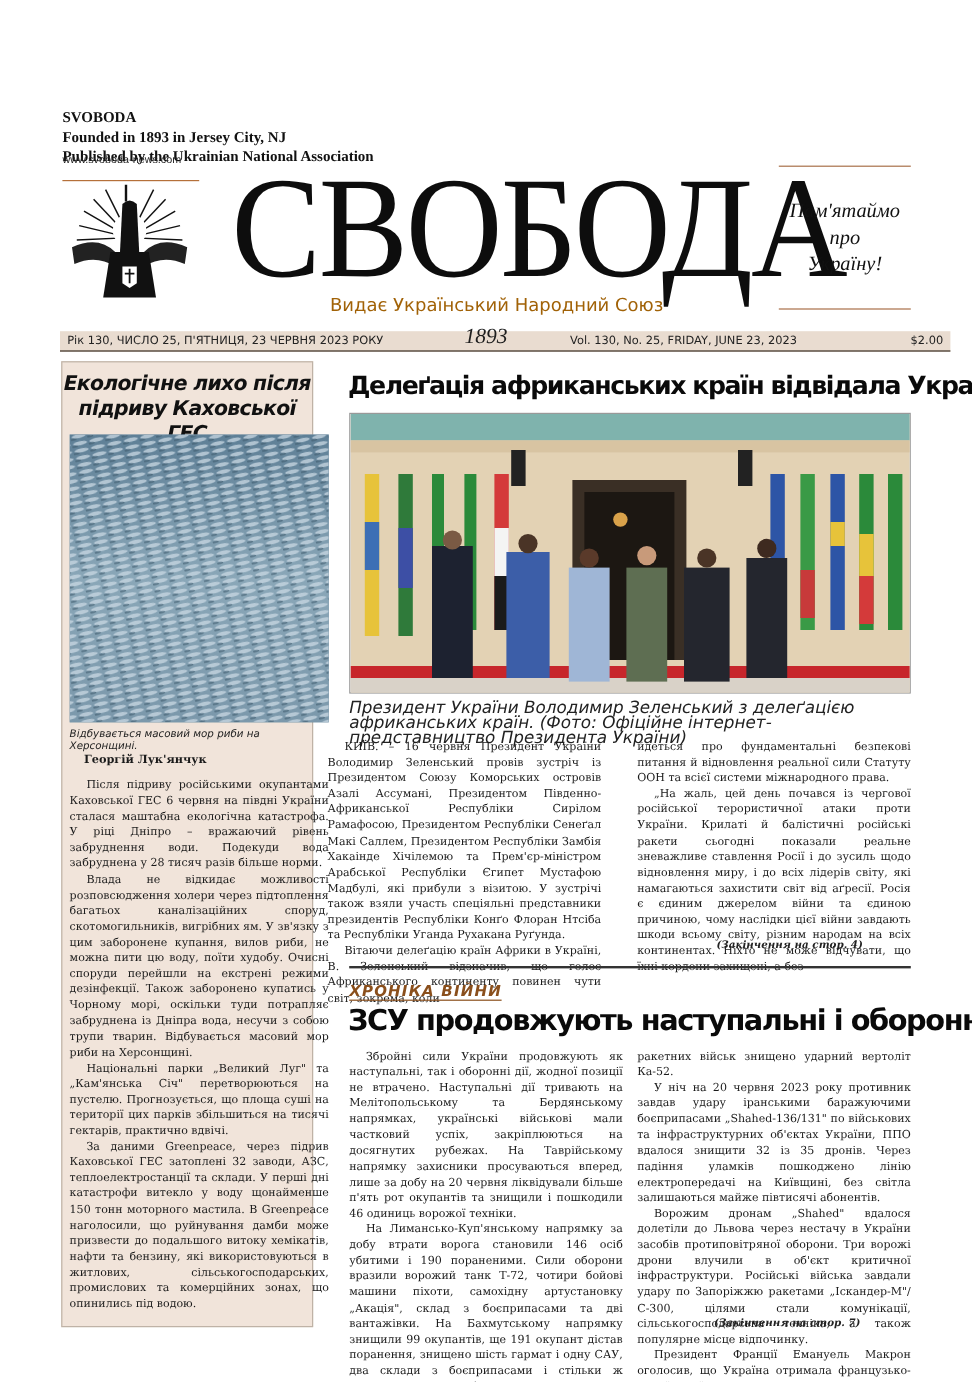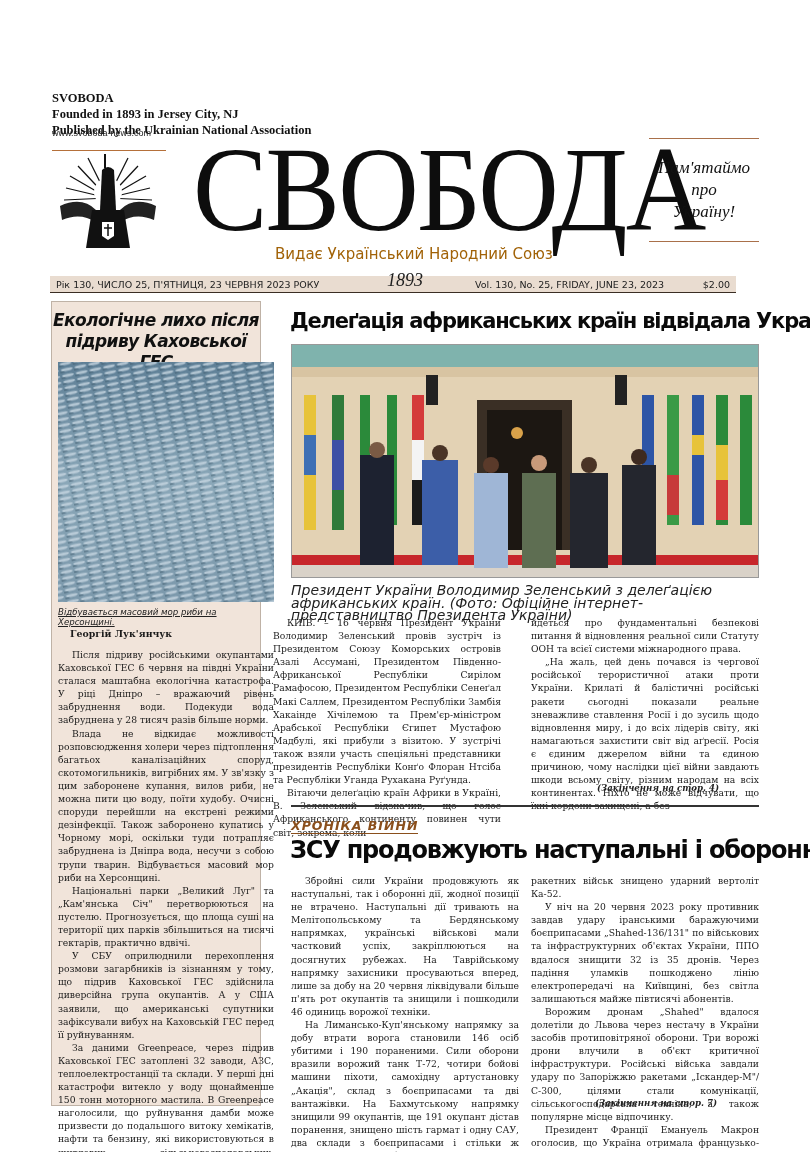--- a/index.html
+++ b/index.html
@@ -6,33 +6,33 @@
   html, body { width: 810px; height: 1152px; background: #ffffff; overflow: hidden; }
   body { position: relative; font-family: "DejaVu Serif", serif; color: #1a1a1a; }
 
   .masthead-info { position: absolute; left: 52px; top: 66px; font-family: "Liberation Serif", serif; font-weight: bold; font-size: 12.5px; line-height: 16px; color: #111; margin-top: 24px; }
   .site-url { position: absolute; left: 52px; top: 128px; font-family: "Liberation Sans", sans-serif; font-size: 9px; color: #222; width: 114px; padding-bottom: 12px; border-bottom: 1.5px solid #b5703a; }
 
   .logo-emblem { position: absolute; left: 56px; top: 150px; width: 104px; height: 100px; }
   .title-svoboda { position: absolute; left: 193px; top: 130px; width: 420px; height: 120px; font-family: "Liberation Serif", serif; font-size: 120px; line-height: 120px; letter-spacing: -2px; transform: scaleX(0.93); transform-origin: left top; color: #0d0d0d; }
   .subtitle { position: absolute; left: 275px; top: 245px; font-family: "DejaVu Sans", sans-serif; font-size: 15px; color: #a16207; }
 
-  .slogan-box { position: absolute; left: 649px; top: 138px; width: 110px; height: 104px; border-top: 1.5px solid #a9704a; border-bottom: 1.5px solid #a9704a; display: flex; align-items: center; justify-content: center; text-align: center; font-family: "Liberation Serif", serif; font-style: italic; font-size: 17px; line-height: 22px; color: #111; }
-
-  .dateline { position: absolute; left: 50px; top: 276px; width: 686px; height: 17px; background: #e9dcd0; border-bottom: 1.5px solid #3a2e24; font-family: "DejaVu Sans", sans-serif; font-size: 9.5px; color: #222; }
+  .slogan-box { position: absolute; left: 649px; top: 138px; width: 110px; height: 120px; border-top: 1.5px solid #a9704a; border-bottom: 1.5px solid #a9704a; display: flex; align-items: center; justify-content: center; text-align: center; font-family: "Liberation Serif", serif; font-style: italic; font-size: 17px; line-height: 22px; color: #111; }
+
+  .dateline { position: absolute; left: 50px; top: 276px; width: 742px; height: 17px; background: #e9dcd0; border-bottom: 1.5px solid #3a2e24; font-family: "DejaVu Sans", sans-serif; font-size: 9.5px; color: #222; }
   .dateline .ua { position: absolute; left: 6px; top: 3px; }
   .dateline .year { position: absolute; left: 335px; top: -6px; width: 40px; text-align: center; font-family: "Liberation Serif", serif; font-size: 18px; font-style: italic; background: transparent; color: #1e1e1e; }
   .dateline .en { position: absolute; left: 425px; top: 3px; }
   .dateline .price { position: absolute; right: 6px; top: 3px; }
 
   
   .sidebar { position: absolute; left: 51px; top: 301px; width: 210px; height: 805px; background: #f1e4da; border: 1px solid #bfb2a6; }
   .sidebar-title { position: absolute; left: 0; top: 8px; width: 100%; text-align: center; font-family: "DejaVu Sans", sans-serif; font-weight: bold; font-style: italic; font-size: 17px; line-height: 21px; letter-spacing: -0.6px; color: #111; }
   .fish-photo { position: absolute; left: 6px; top: 60px; width: 216px; height: 240px; overflow: hidden; background: #6f8ea3; }
-  .sidebar-caption { position: absolute; left: 6px; top: 305px; width: 216px; font-family: "DejaVu Sans", sans-serif; font-style: italic; font-size: 8.6px; color: #222; text-decoration: underline; }
+  .sidebar-caption { position: absolute; left: 6px; top: 305px; width: 216px; font-family: "DejaVu Sans", sans-serif; font-style: italic; font-size: 8.6px; color: #222; }
   .sidebar-author { position: absolute; left: 18px; top: 326px; font-family: "DejaVu Serif", serif; font-weight: bold; font-size: 9.4px; }
   .sidebar-body { position: absolute; left: 6px; top: 346px; width: 216px; font-size: 9.2px; line-height: 13.1px; text-align: justify; color: #1a1a1a; }
   .sidebar-body p, .col p { text-indent: 14px; }
 
   
   .main-headline { position: absolute; left: 290px; top: 309px; width: 470px; font-family: "DejaVu Sans", sans-serif; font-weight: bold; font-size: 21px; letter-spacing: -1.2px; white-space: nowrap; color: #0a0a0a; }
   .main-photo { position: absolute; left: 291px; top: 344px; width: 468px; height: 234px; overflow: hidden; border: 1px solid #999; }
   .main-caption { position: absolute; left: 291px; top: 584px; width: 468px; font-family: "DejaVu Sans", sans-serif; font-style: italic; font-size: 14px; line-height: 12.5px; color: #222; }
 
   .col { position: absolute; font-size: 9.2px; line-height: 13.1px; text-align: justify; color: #1a1a1a; }
@@ -118,21 +118,20 @@
       <rect width="216" height="240" fill="url(#fishg)"></rect>
       <rect width="216" height="240" fill="url(#fishp)"></rect>
     </svg>
   </div>
   <div class="sidebar-caption">Відбувається масовий мор риби на Херсонщині.</div>
   <div class="sidebar-author">Георгій Лук'янчук</div>
   <div class="sidebar-body">
     <p>Після підриву російськими окупантами Каховської ГЕС 6 червня на півдні України сталася маштабна екологічна катастрофа. У ріці Дніпро – вражаючий рівень забруднення води. Подекуди вода забруднена у 28 тисяч разів більше норми.</p>
     <p>Влада не відкидає можливості розповсюдження холери через підтоплення багатьох каналізаційних споруд, скотомогильників, вигрібних ям. У зв'язку з цим заборонене купання, вилов риби, не можна пити цю воду, поїти худобу. Очисні споруди перейшли на екстрені режими дезінфекції. Також заборонено купатись у Чорному морі, оскільки туди потрапляє забруднена із Дніпра вода, несучи з собою трупи тварин. Відбувається масовий мор риби на Херсонщині.</p>
     <p>Національні парки „Великий Луг" та „Кам'янська Січ" перетворюються на пустелю. Прогнозується, що площа суші на території цих парків збільшиться на тисячі гектарів, практично вдвічі.</p>
-    <p>У СБУ оприлюднили перехоплення розмови загарбників із зізнанням у тому, що підрив Каховської ГЕС здійснила диверсійна група окупантів. А у США заявили, що американські супутники зафіксували вибух на Каховській ГЕС перед її руйнуванням.</p>
     <p>За даними Greenpeace, через підрив Каховської ГЕС затоплені 32 заводи, АЗС, теплоелектростанції та склади. У перші дні катастрофи витекло у воду щонайменше 150 тонн моторного мастила. В Greenpeace наголосили, що руйнування дамби може призвести до подальшого витоку хемікатів, нафти та бензину, які використовуються в житлових, сільськогосподарських, промислових та комерційних зонах, що опинились під водою.</p>
   </div>
 </div>
 
 <div class="main-headline">Делеґація африканських країн відвідала Україну</div>
 <div class="main-photo">
   <svg width="468" height="234" viewBox="0 0 468 234">
     <rect width="468" height="234" fill="#e3d2b4"></rect>
     <rect x="0" y="0" width="468" height="22" fill="#7fb3ad"></rect>
     <rect x="0" y="22" width="468" height="10" fill="#d8c4a2"></rect>

